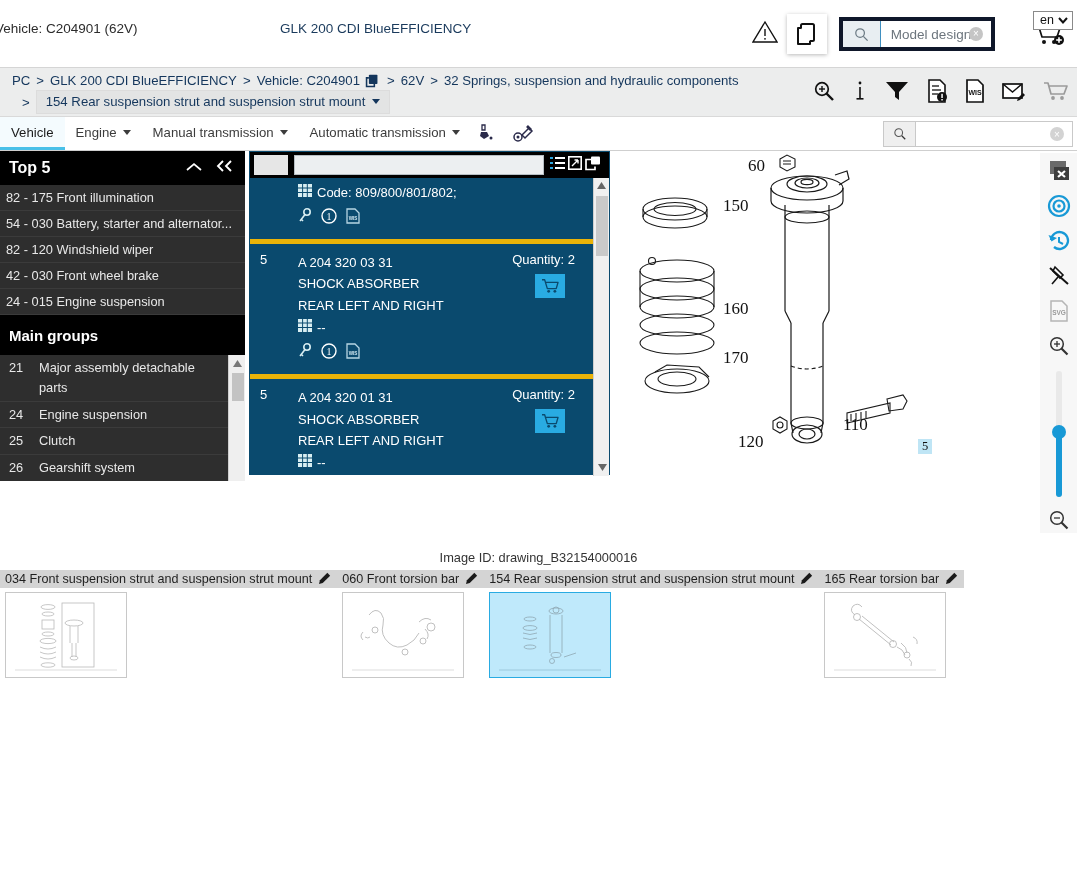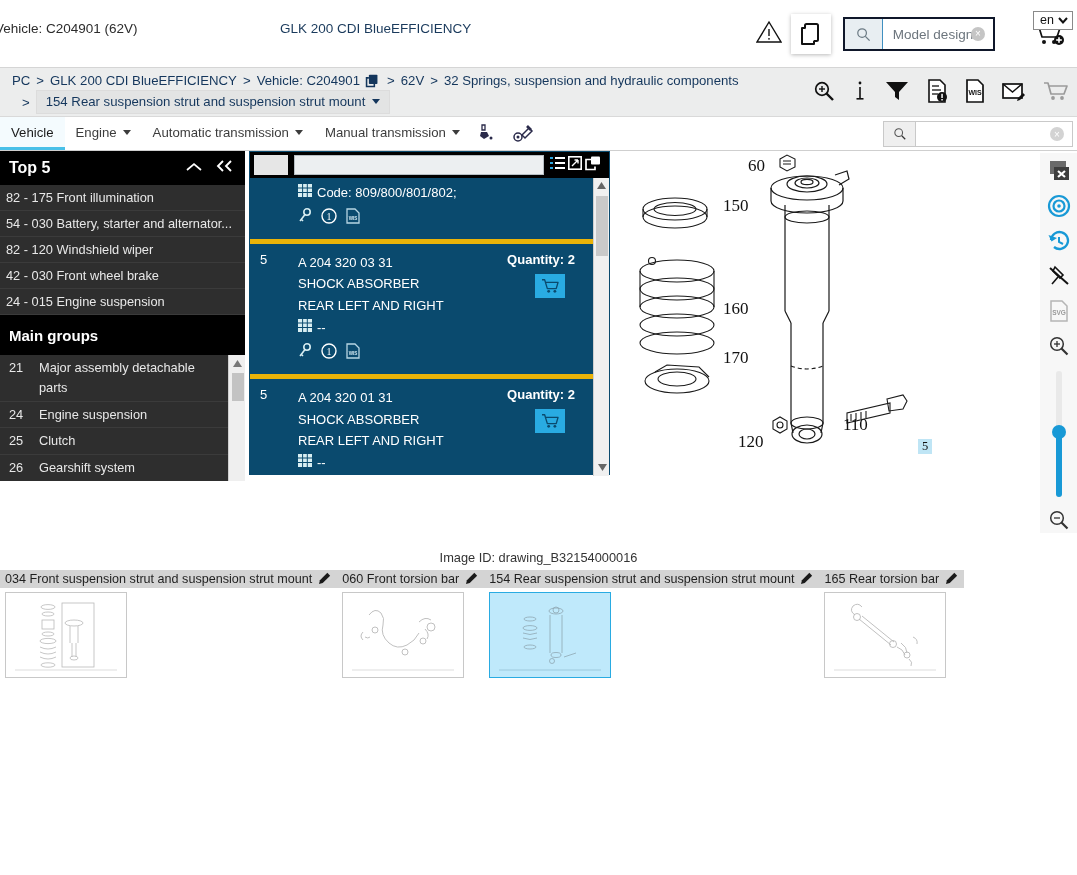--- a/index.html
+++ b/index.html
@@ -33,21 +33,21 @@
   }
   .warn-icon { width: 44px; text-align:center; }
   .copy-btn {
     width: 40px; height: 40px; background:#fff;
     display:flex; align-items:center; justify-content:center;
     box-shadow: 0 1px 4px rgba(0,0,0,.28);
     margin-right: 12px;
   }
   .searchgrp {
     display: flex; align-items: stretch; height: 34px;
-    border: 2px solid #0f172a; margin-right: 26px;
+    border: 4px solid #0f172a; margin-right: 26px;
   }
   .searchgrp .mag {
     width: 38px; background: #e8eef2; border-right: 1px solid #3f8fc0;
     display:flex; align-items:center; justify-content:center;
   }
   .searchgrp .fld {
     width: 110px; background: #fff;
     display: flex; align-items: center; justify-content: center;
     font-size: 13.5px; color: #6c757d; position: relative; padding-right:10px;
   }
@@ -176,21 +176,21 @@
   }
   .pp-scroll .arr { height:14px;display:flex;align-items:center;justify-content:center;}
   .pp-scroll .thumb2 { position:absolute;left:2px;top:18px;width:12px;height:60px;background:#c9c9c9;}
   .pitem {
     position: relative; padding: 8px 28px 8px 10px;
     border-bottom: 5px solid #eab308; color:#ffffff; font-size: 13px;
   }
   .pitem.partial { padding-top: 0; }
   .pitem .pos { position:absolute; left:10px; top:8px; font-size:13px; }
   .pitem .body2 { margin-left: 38px; line-height: 1.68; }
-  .pitem .qty { position:absolute; right: 34px; top: 8px; font-size:13px;font-weight:bold; }
+  .pitem .qty { position:absolute; right: 34px; top: 8px; font-size:13px; }
   .pitem .cartbtn {
     position:absolute; right: 44px; top: 30px;
     width:30px;height:24px;background:#29abe2;
     display:flex;align-items:center;justify-content:center;
   }
   .codeline { display:flex; align-items:center; gap:5px; }
   .iconrow { display:flex; align-items:center; gap:9px; padding-top:4px; }
 
   
   .drawing { position:absolute; left: 615px; top:0; width: 425px; height: 330px; }
@@ -374,25 +374,25 @@
 
   <div class="tabbar">
     <div class="tab active">
       <span>Vehicle</span>
     </div>
     <div class="tab">
       <span>Engine</span>
       <span class="caret-dn" style="border-top-color:#3c3c3c"></span>
     </div>
     <div class="tab">
+      <span>Manual transmission</span>
+      <span class="caret-dn" style="border-top-color:#3c3c3c"></span>
+    </div>
+    <div class="tab">
       <span>Automatic transmission</span>
-      <span class="caret-dn" style="border-top-color:#3c3c3c"></span>
-    </div>
-    <div class="tab">
-      <span>Manual transmission</span>
       <span class="caret-dn" style="border-top-color:#3c3c3c"></span>
     </div>
     <div class="tabicon">
       <svg width="22" height="22" viewBox="0 0 22 22">
           <path d="M5 2 L8 2 L8 7 L5 7 Z" fill="none" stroke="#2a2a4a" stroke-width="1.3"></path>
           <path d="M4 9 L10 9 L12 13 L7 16 L3 13 Z" fill="#2a2a4a"></path>
           <circle cx="14" cy="15" r="1.5" fill="#2a2a4a"></circle>
         </svg>
     </div>
     <div class="tabicon">

